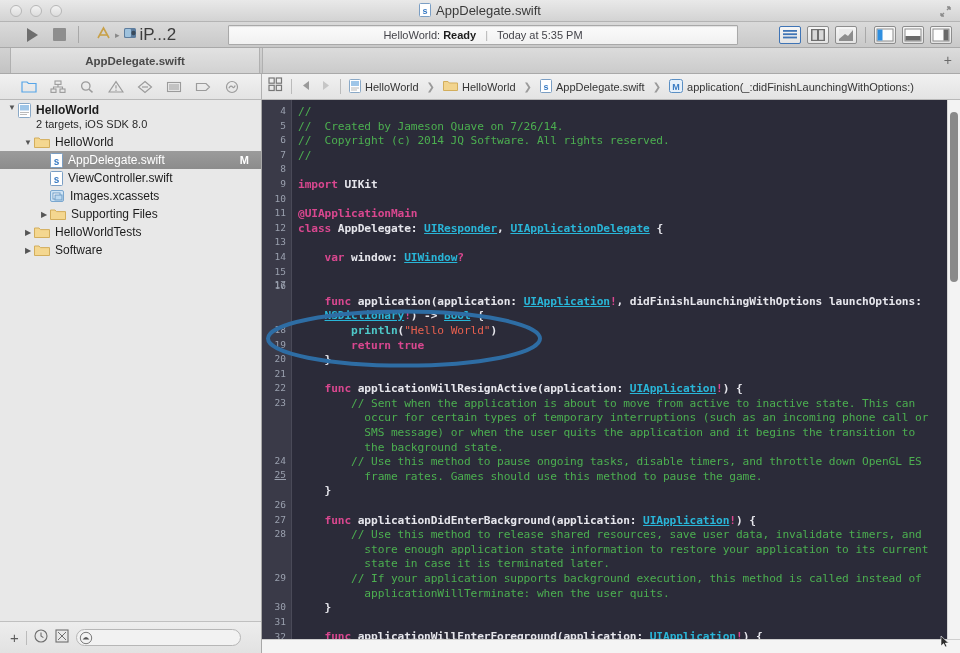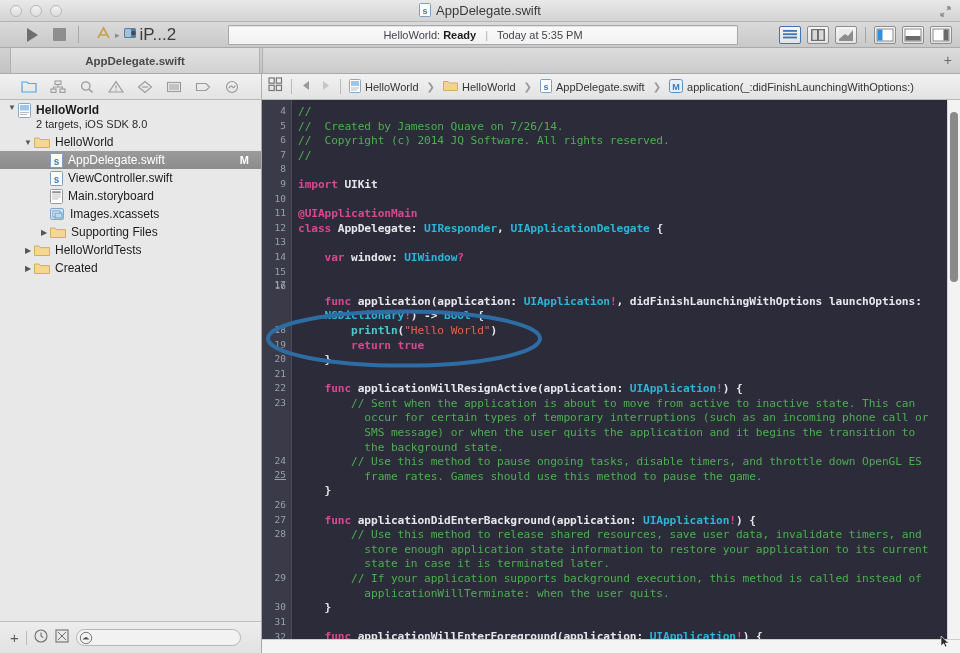--- a/index.html
+++ b/index.html
@@ -187,21 +187,21 @@
     font-size: 11.2px;
     line-height: 14.6px;
     color: #e6e6ec;
     white-space: pre;
     font-weight: bold;
     letter-spacing: -0.1px;
   }
   .cl { height: 14.6px; }
   .cmt { color: #4caf50; font-weight: normal; }
   .kw  { color: #d9478f; }
-  .typ { color: #29b6d8; }
+  .typ { color: #29b6d8; text-decoration: underline; }
   .str { color: #e8604f; font-weight: normal; }
   .fn  { color: #4ec9c9; }
   .attr{ color: #d9478f; }
   .pl  { color: #e6e6ec; }
 
   .ellipse {
     position: absolute; pointer-events: none;
   }
 
   .vscroll {
@@ -506,36 +506,20 @@
             </svg>
           </span>
           <div style="display: flex; flex-direction: column; justify-content: center;">
             <span class="tname" style="line-height: 14px;">ViewController.swift</span>
           </div>
         </div>
         <div class="trow">
           <div style="width: 38px; flex: 0 0 auto;"></div>
           <div class="disc"></div>
           <span class="t-icon">
-            <svg width="13" height="15" viewBox="0 0 13 15">
-              <rect x="0.5" y="0.5" width="12" height="14" rx="1" fill="#fff" stroke="#9a9a9a"></rect>
-              <rect x="2.2" y="2.2" width="8.5" height="2" fill="#8f8f8f"></rect>
-              <rect x="2.2" y="5.4" width="8.5" height="1" fill="#bcbcbc"></rect>
-              <rect x="2.2" y="7.4" width="8.5" height="1" fill="#bcbcbc"></rect>
-              <rect x="2.2" y="9.4" width="6" height="1" fill="#bcbcbc"></rect>
-            </svg>
-          </span>
-          <div style="display: flex; flex-direction: column; justify-content: center;">
-            <span class="tname" style="line-height: 14px;">Main.storyboard</span>
-          </div>
-        </div>
-        <div class="trow">
-          <div style="width: 38px; flex: 0 0 auto;"></div>
-          <div class="disc"></div>
-          <span class="t-icon">
             <svg width="15" height="14" viewBox="0 0 15 14">
               <rect x="0.5" y="1.5" width="13" height="11" rx="1.5" fill="#cfe4f5" stroke="#7aa7cf"></rect>
               <rect x="3" y="4" width="7" height="6" fill="#fff" stroke="#6f9cc6"></rect>
               <rect x="5" y="6" width="7" height="5" fill="#bcd9f0" stroke="#6f9cc6"></rect>
             </svg>
           </span>
           <div style="display: flex; flex-direction: column; justify-content: center;">
             <span class="tname" style="line-height: 14px;">Images.xcassets</span>
           </div>
         </div>
@@ -565,21 +549,21 @@
         </div>
         <div class="trow">
           <div style="width: 22px; flex: 0 0 auto;"></div>
           <div class="disc">▶</div>
           <span class="t-icon">
             <svg width="16" height="13" viewBox="0 0 16 13">
               <path d="M0.5 2 L5 2 L6.4 3.6 L15.5 3.6 L15.5 11.5 L0.5 11.5 Z" fill="#f4d790" stroke="#d3ae5c"></path>
             </svg>
           </span>
           <div style="display: flex; flex-direction: column; justify-content: center;">
-            <span class="tname" style="line-height: 14px;">Created</span>
+            <span class="tname" style="line-height: 14px;">Software</span>
           </div>
         </div>
       </div>
     <div class="filterbar">
       <span style="font-size:15px;color:#5c5c5c;line-height:14px;">+</span>
       <span class="fb-sep"></span>
       <span>
         <svg width="14" height="14" viewBox="0 0 14 14">
             <circle cx="7" cy="7" r="6" fill="none" stroke="#6e6e6e" stroke-width="1.1"></circle>
             <path d="M7 3.6 L7 7 L9.4 8.6" stroke="#6e6e6e" stroke-width="1.1" fill="none"></path>

